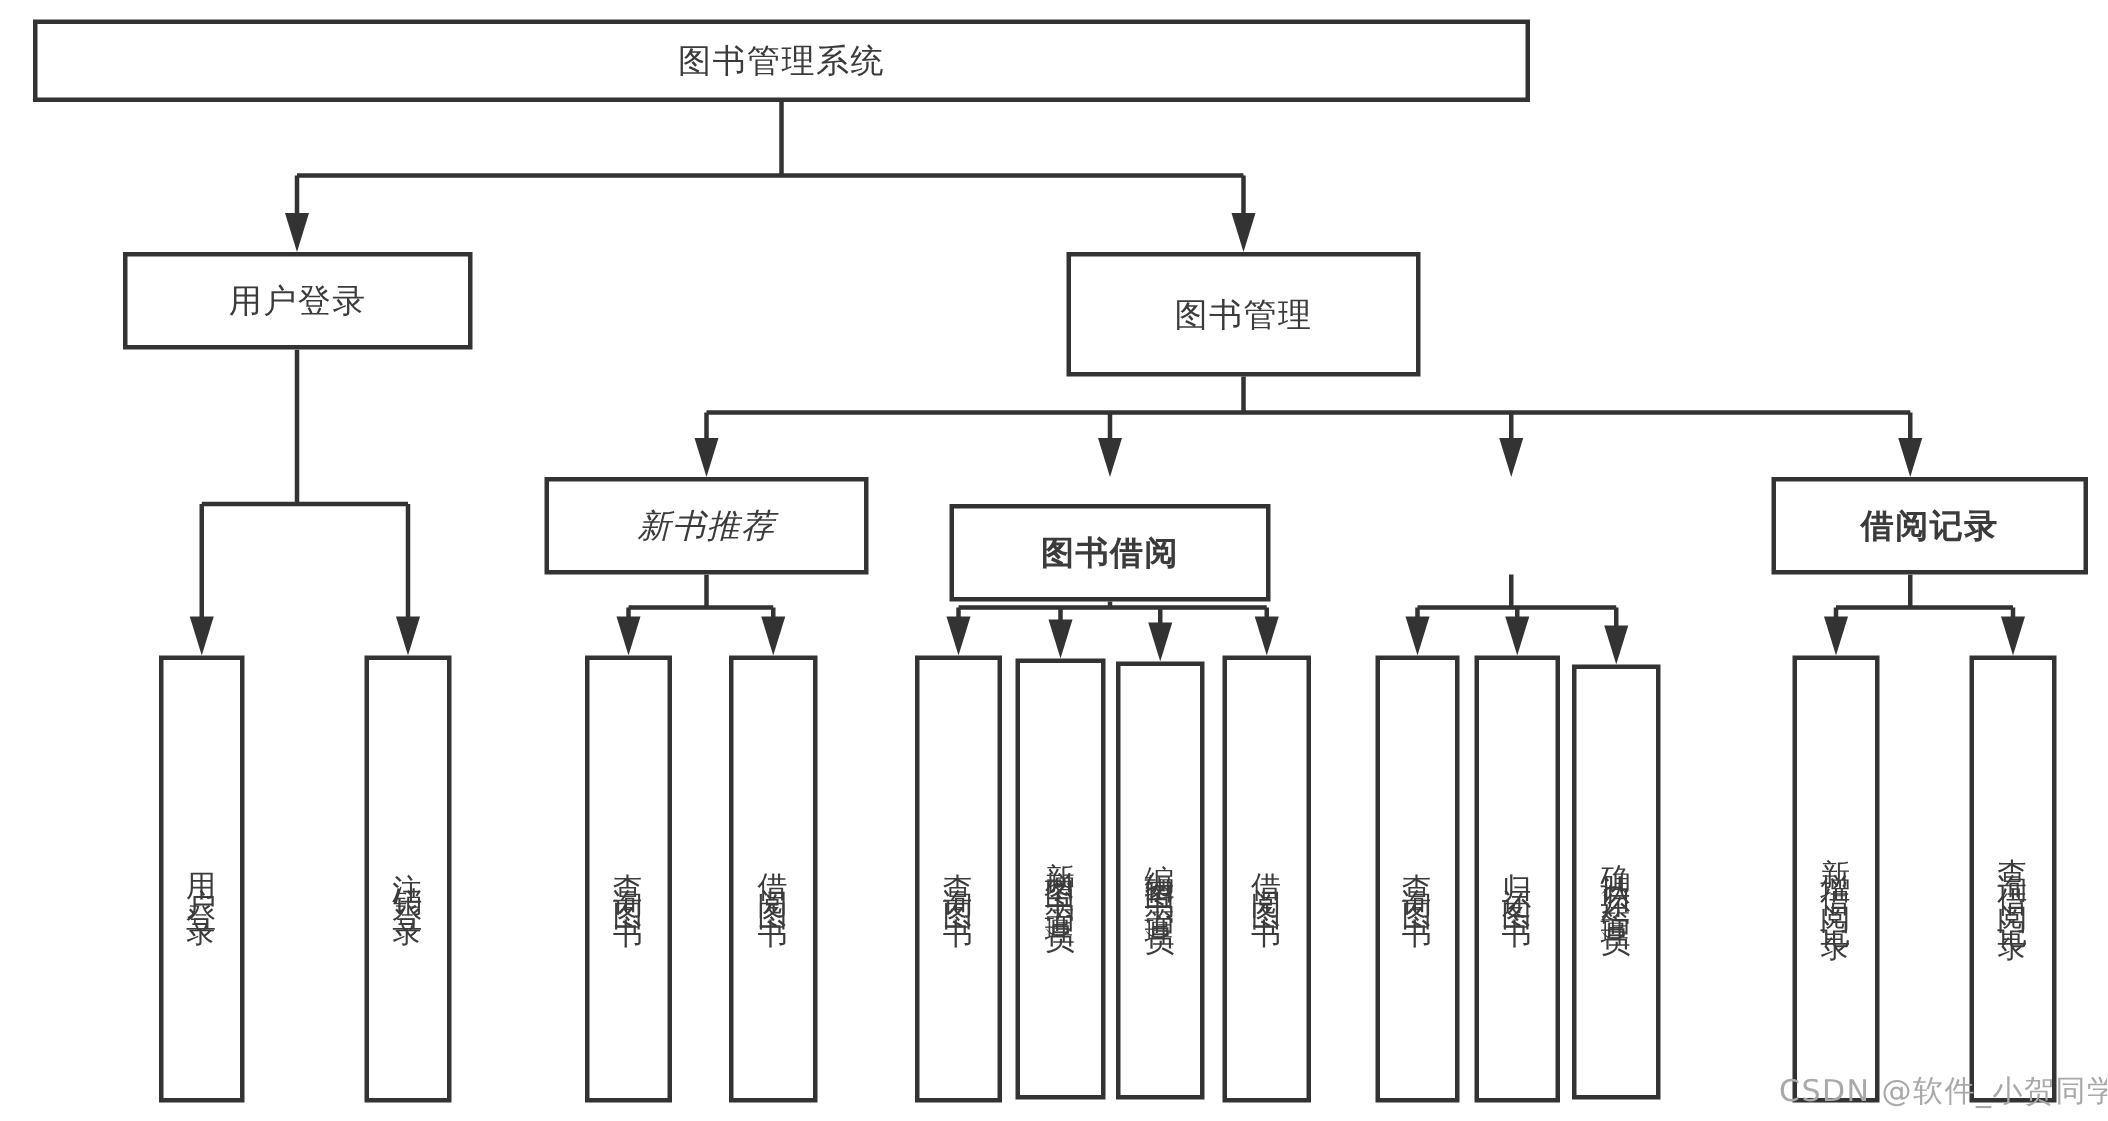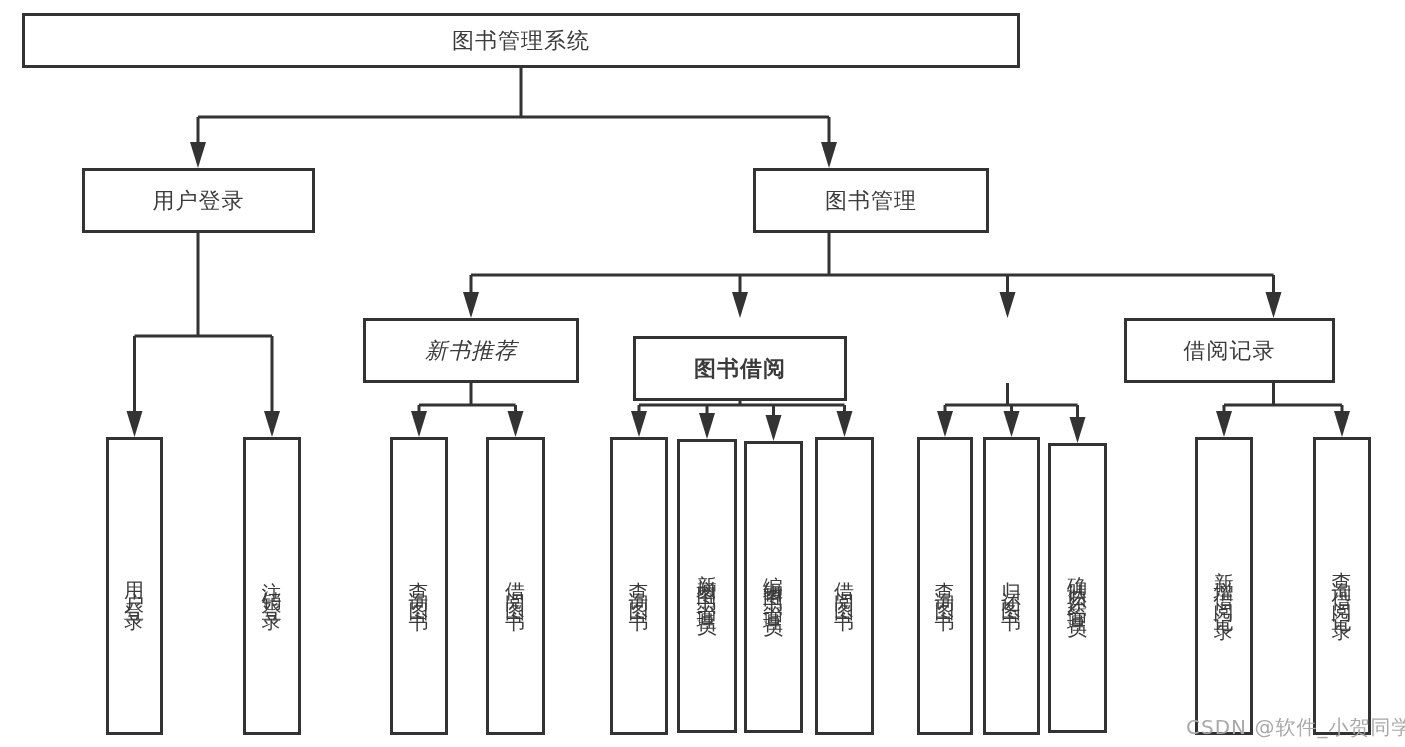--- a/index.html
+++ b/index.html
@@ -79,25 +79,25 @@
       <path d="M1011.5,437 l-8,-26 h16 z"></path>
       <path d="M1077.5,443 l-8,-26 h16 z"></path>
       <path d="M1224,437 l-8,-26 h16 z"></path>
       <path d="M1342,437 l-8,-26 h16 z"></path>
     </g>
   </svg>
 
   <div class="hbox" style="left:22px;top:13px;width:998px;height:55px;">图书管理系统</div>
 
   <div class="hbox" style="left:82px;top:168px;width:233px;height:65px;">用户登录</div>
-  <div class="hbox" style="left:753px;top:168px;width:236px;height:65px;">图书管理</div>
+  <div class="hbox" style="left:711px;top:168px;width:236px;height:83px;">图书管理</div>
 
   <div class="hbox" style="left:363px;top:318px;width:216px;height:65px;font-style:italic;">新书推荐</div>
   <div class="hbox" style="left:633px;top:336px;width:214px;height:65px;font-weight:bold;">图书借阅</div>
-  <div class="hbox" style="left:1124px;top:318px;width:211px;height:65px;">借阅记录</div>
+  <div class="hbox" style="left:1181px;top:318px;width:211px;height:65px;font-weight:bold;">借阅记录</div>
 
   <div class="leaf" style="left:106px;width:57px;">用户登录</div>
   <div class="leaf" style="left:243px;width:58px;">注销登录</div>
 
   <div class="leaf" style="left:390px;width:58px;">查询图书</div>
   <div class="leaf" style="left:486px;width:59px;">借阅图书</div>
 
   <div class="leaf" style="left:610px;width:58px;">查询图书</div>
   <div class="leaf long" style="left:677px;width:60px;top:439px;height:294px;">新增图书（管理员）</div>
   <div class="leaf long" style="left:744px;width:59px;top:441px;height:292px;">编辑图书（管理员）</div>

